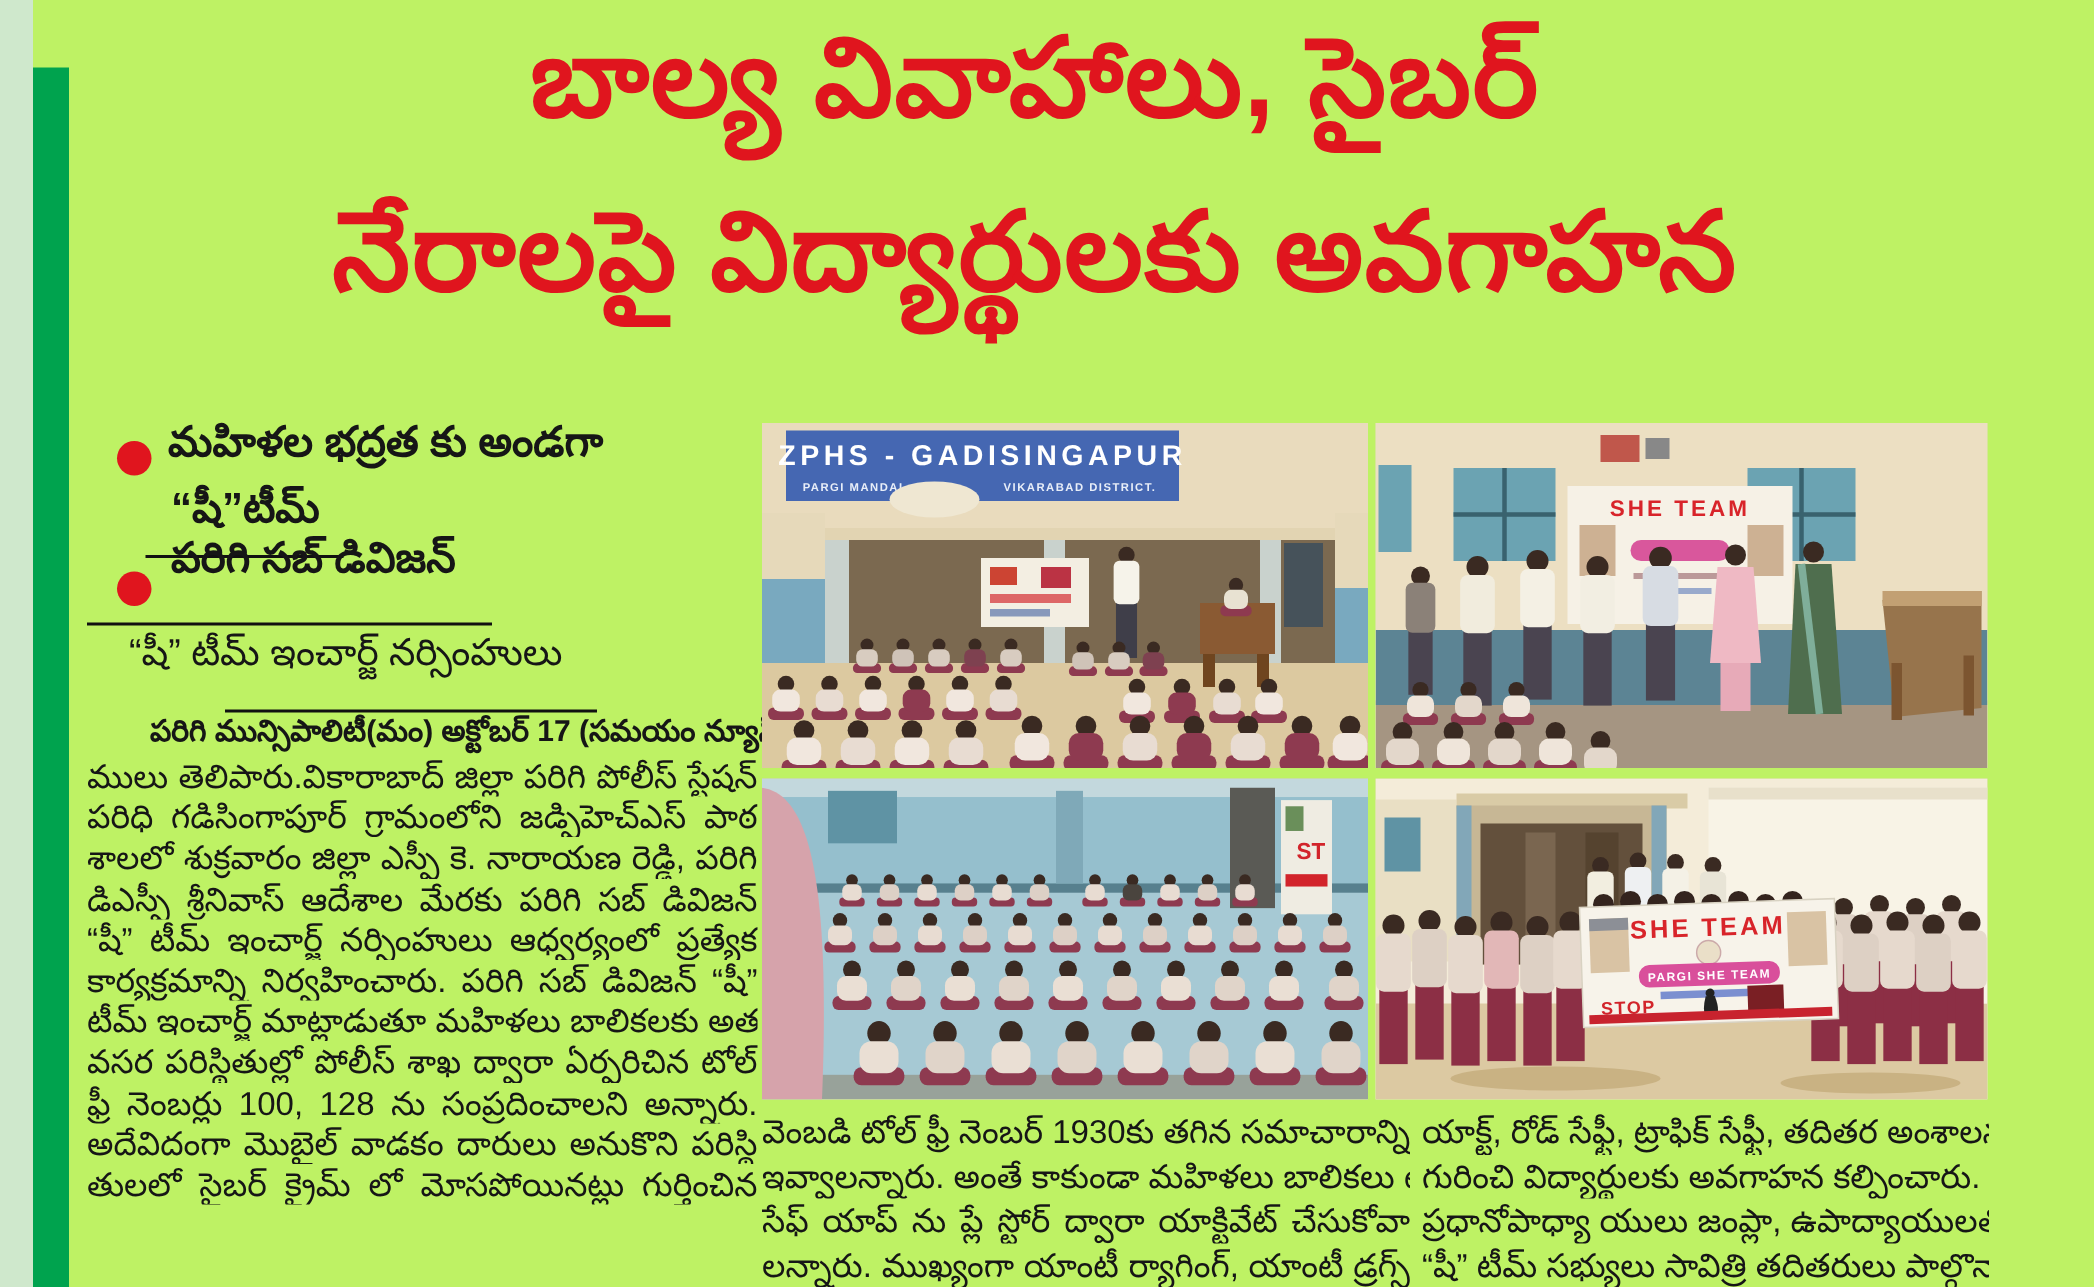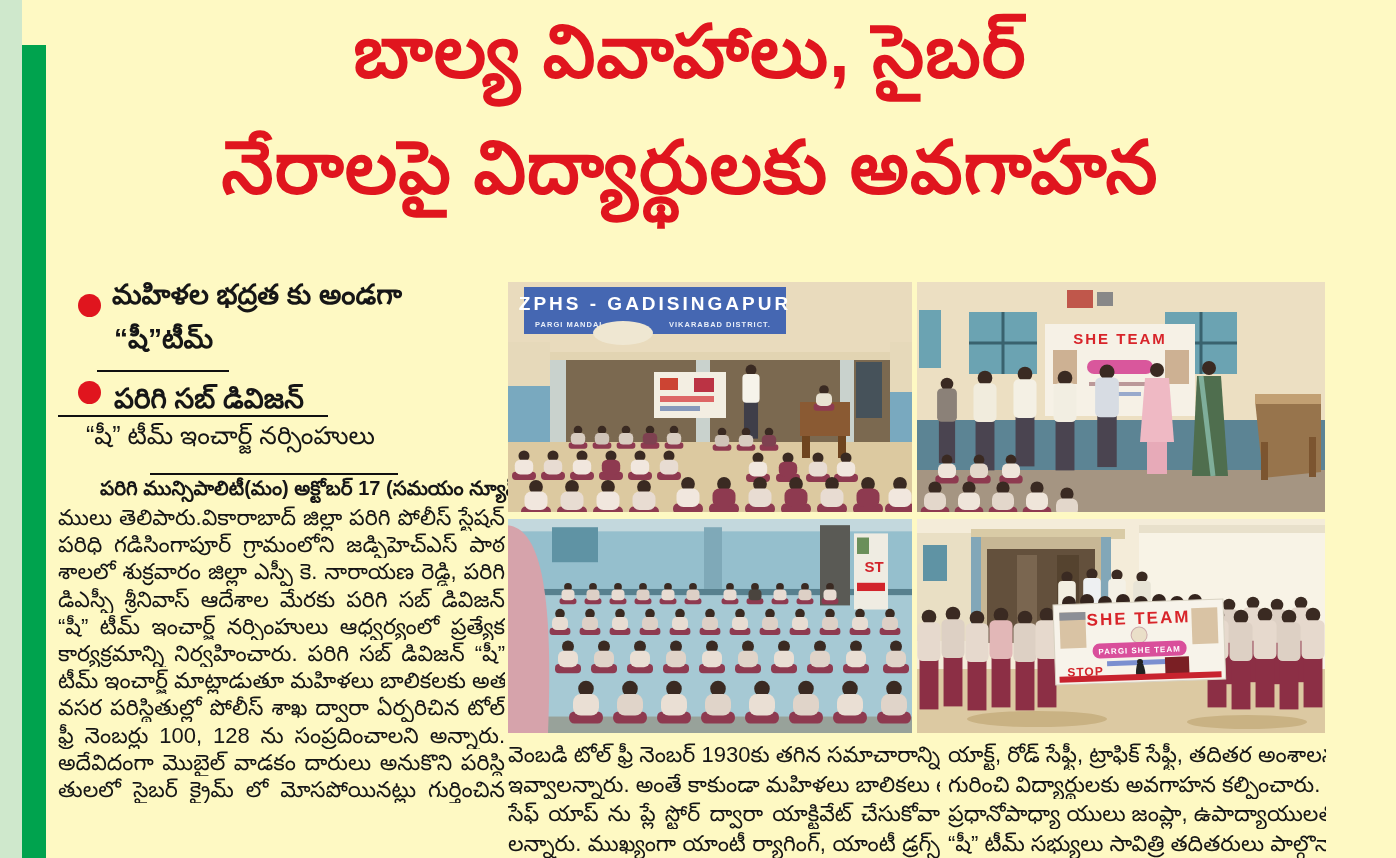--- a/index.html
+++ b/index.html
@@ -2,21 +2,21 @@
 <html style="--headline-red: #e0151e; --accent-light-green: #cfe8cc; --accent-dark-green: #00a34e; --body-text: #161616;"><head>
 <meta charset="utf-8">
 <style>
   :root{
     --headline-red:#e0151e;
     --accent-light-green:#cfe8cc;
     --accent-dark-green:#00a34e;
     --body-text:#161616;
   }
   html,body{margin:0;padding:0;background:#fff;}
-  .page{position:relative;width:1396px;height:858px;background:#fef9c3;overflow:hidden;
+  .page{position:relative;width:1396px;height:858px;background:#bef264;overflow:hidden;
         font-family:"Liberation Sans",sans-serif;color:var(--body-text);}
   .strip-light{position:absolute;left:0;top:0;width:22px;height:858px;background:var(--accent-light-green);}
   .strip-dark{position:absolute;left:22px;top:45px;width:24px;height:813px;background:var(--accent-dark-green);}
   .headline{position:absolute;left:55px;top:-6px;width:1270px;margin:0;text-align:center;
             color:var(--headline-red);font-weight:bold;font-size:74px;line-height:116px;letter-spacing:1px;}
   .hl-dot{position:absolute;width:23px;height:23px;border-radius:50%;background:var(--headline-red);}
   .hl-text{position:absolute;font-size:28px;font-weight:bold;white-space:nowrap;}
   .subhead{position:absolute;left:86px;top:421px;font-size:25px;font-weight:normal;white-space:nowrap;}
   .rule{position:absolute;height:2px;background:#111;}
   .dateline{position:absolute;left:100px;top:477px;font-size:20px;font-weight:bold;white-space:nowrap;}
@@ -54,21 +54,21 @@
     <div>బాల్య వివాహాలు, సైబర్</div>
     <div>నేరాలపై విద్యార్థులకు అవగాహన</div>
   </h1>
 
   <span class="hl-dot" style="left:78px;top:294px;"></span>
   <div class="hl-text" style="left:112px;top:279px;">మహిళల భద్రత కు అండగా</div>
   <div class="hl-text" style="left:114px;top:323px;">“షీ”టీమ్</div>
   <div class="rule" style="left:97px;top:370px;width:132px;"></div>
 
   <span class="hl-dot" style="left:78px;top:381px;"></span>
-  <div class="hl-text" style="left:114px;top:383px;">పరిగి సబ్ డివిజన్</div>
+  <div class="hl-text" style="left:114px;top:356px;">పరిగి సబ్ డివిజన్</div>
   <div class="rule" style="left:58px;top:415px;width:270px;"></div>
 
   <div class="subhead">“షీ” టీమ్ ఇంచార్జ్ నర్సింహులు</div>
   <div class="rule" style="left:150px;top:473px;width:248px;"></div>
   <div class="dateline">పరిగి మున్సిపాలిటీ(మం) అక్టోబర్ 17 (సమయం న్యూస్)</div>
 
   <div class="body-col">
     <div class="bl">ములు తెలిపారు.వికారాబాద్ జిల్లా పరిగి పోలీస్ స్టేషన్</div>
     <div class="bl">పరిధి గడిసింగాపూర్ గ్రామంలోని జడ్పిహెచ్ఎస్ పాఠ</div>
     <div class="bl">శాలలో శుక్రవారం జిల్లా ఎస్పీ కె. నారాయణ రెడ్డి, పరిగి</div>

